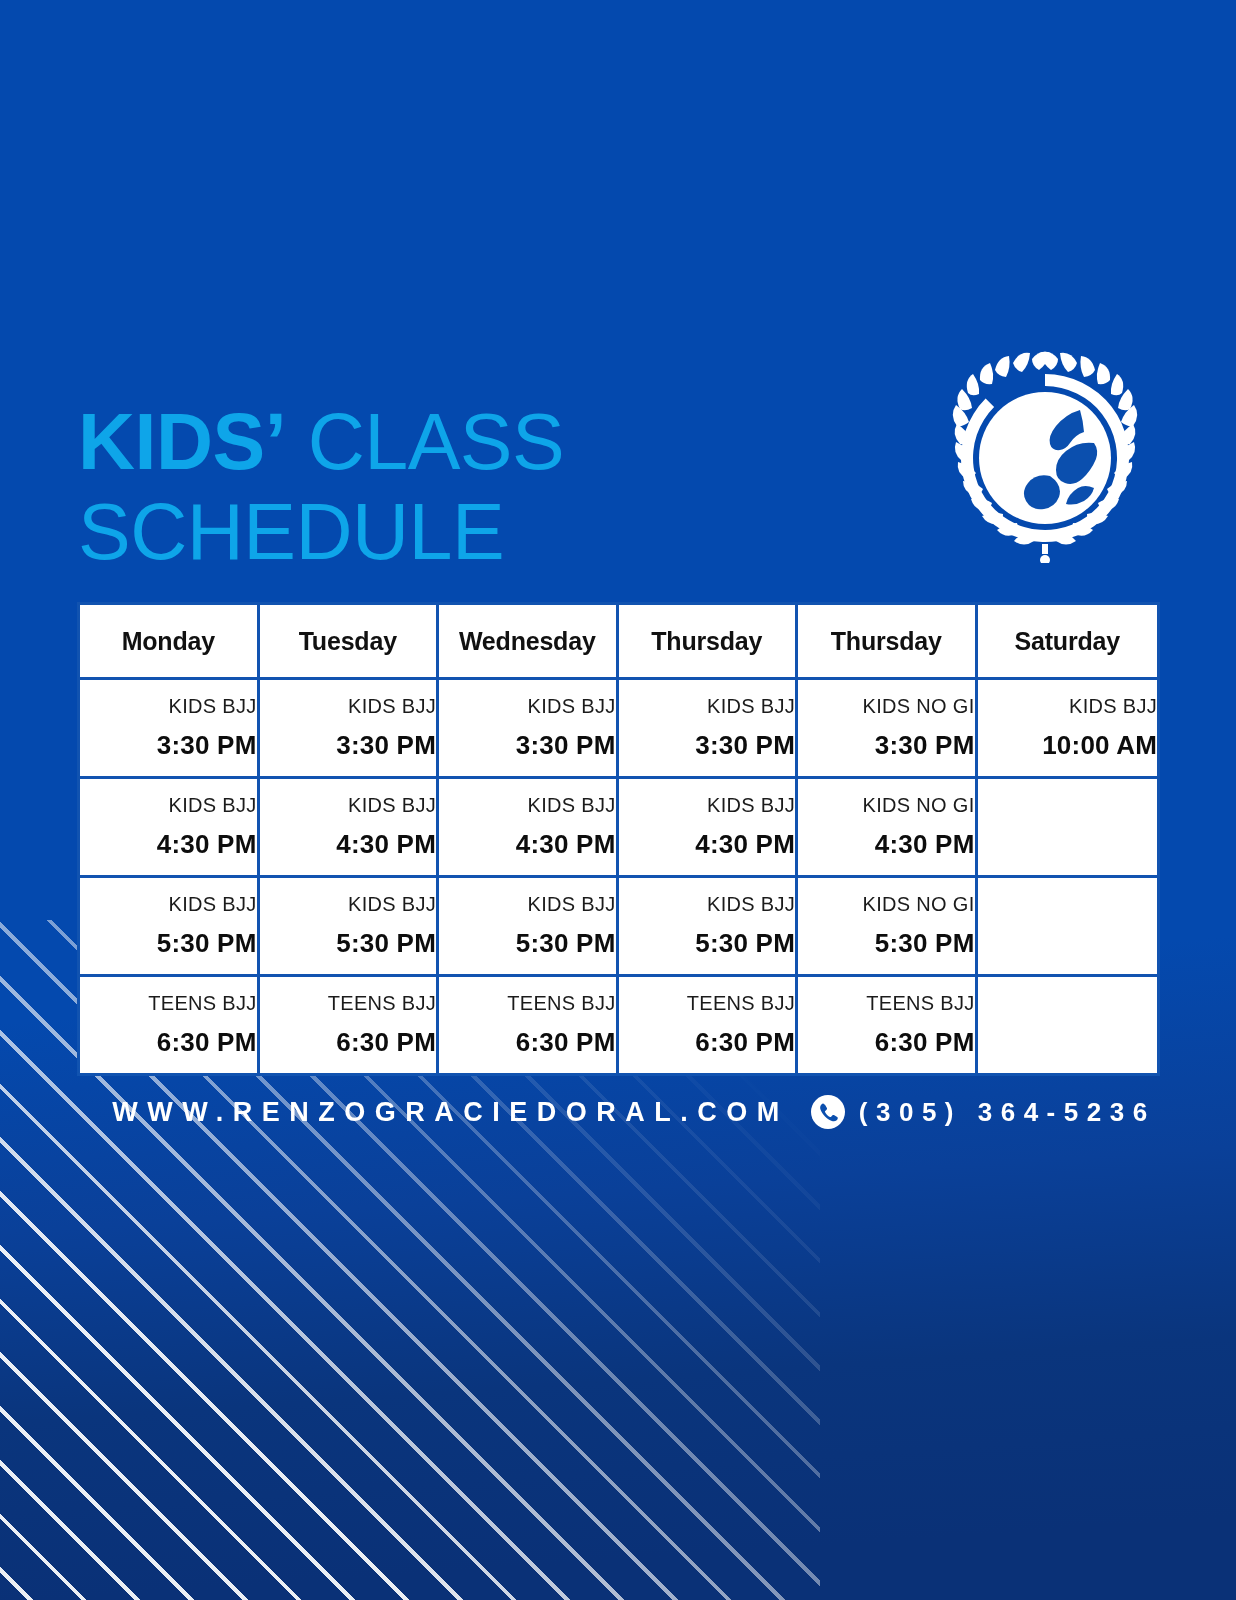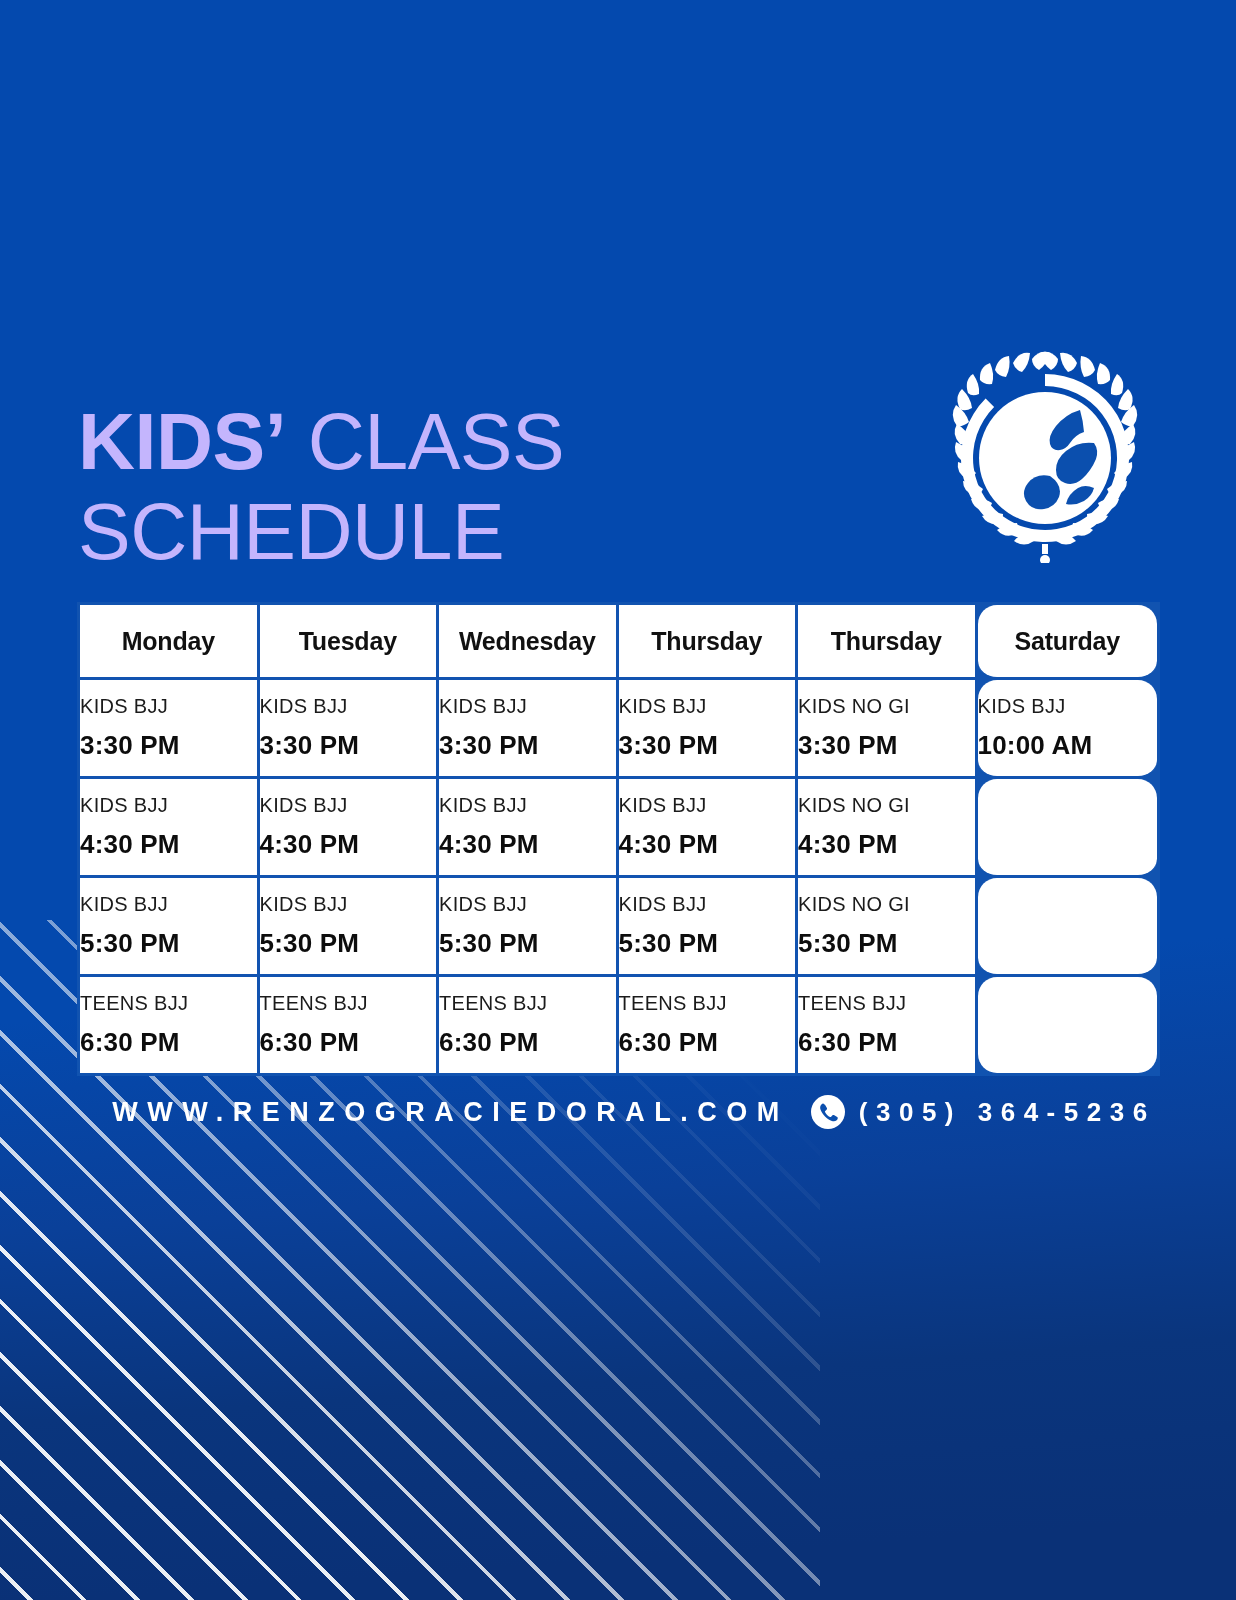--- a/index.html
+++ b/index.html
@@ -61,21 +61,21 @@
   .header {
     position: absolute;
     left: 0; right: 0;
     top: 330px;
     height: 230px;
   }
   .title {
     position: absolute;
     left: 78px;
     top: 14px;
-    color: #c4b5fd;
+    color: #0ea5e9;
     font-size: 79px;
     line-height: 1.14;
     letter-spacing: -0.5px;
     font-weight: 400;
     white-space: pre-line;
     max-width: 760px;
   }
   .title .kids {
     font-weight: 700;
   }
@@ -109,36 +109,36 @@
     background: #ffffff;
     border: 0;
     border-right: 3px solid #1153b0;
     border-bottom: 3px solid #1153b0;
     text-align: center;
     vertical-align: middle;
     color: #111111;
     padding: 0;
   }
   table.schedule th:last-child,
-  table.schedule td:last-child { border-right: 0; border-radius: 19px; }
+  table.schedule td:last-child { border-right: 0; }
   table.schedule tr:last-child td { border-bottom: 0; }
 
   table.schedule th {
     height: 72px;
     font-size: 25px;
     font-weight: 700;
     letter-spacing: -0.2px;
   }
   table.schedule td {
     height: 96px;
   }
   .cell-inner {
     display: flex;
     flex-direction: column;
-    align-items: flex-start;
+    align-items: flex-end;
     justify-content: center;
     gap: 13px;
     line-height: 1.15;
   }
   .cell-class {
     font-size: 20px;
     font-weight: 400;
     letter-spacing: 0.3px;
     color: #1b1b1b;
   }

